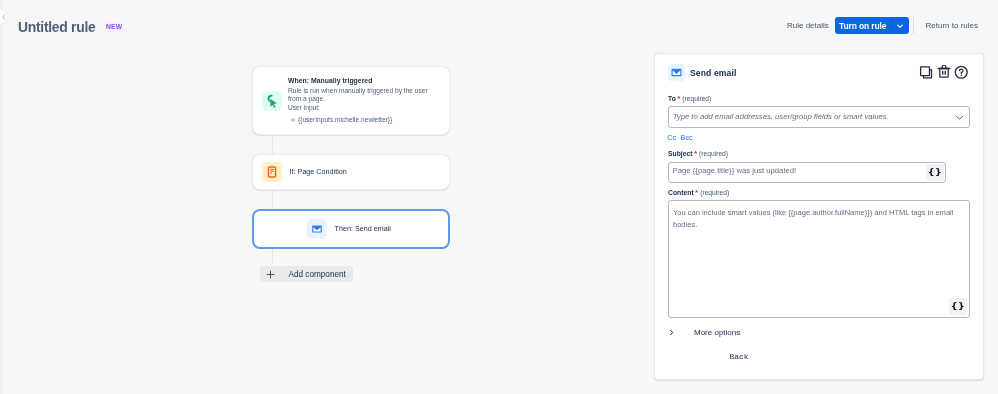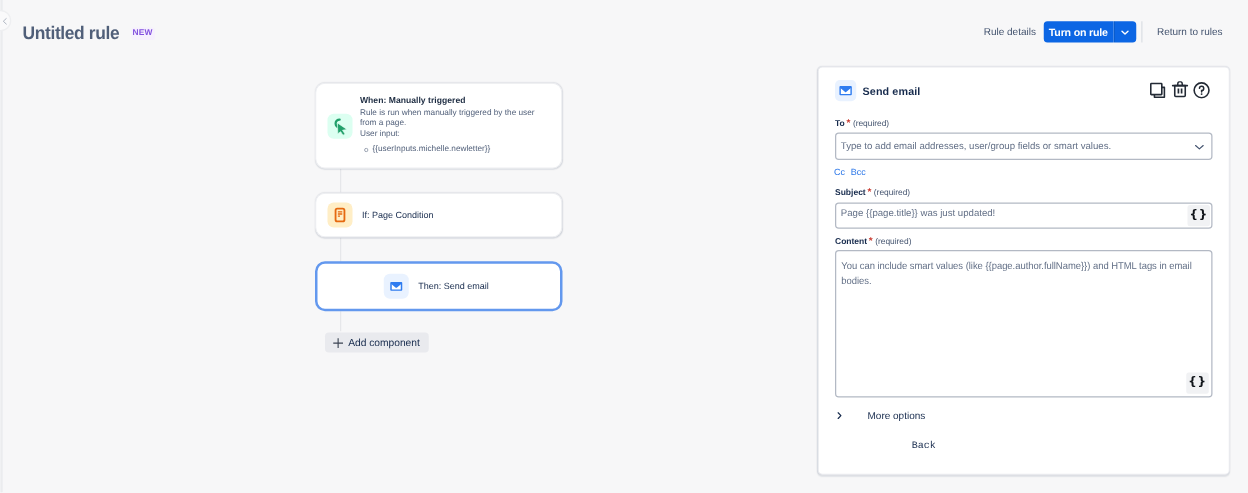--- a/index.html
+++ b/index.html
@@ -63,21 +63,21 @@
   .node.selected { border:2px solid #6398ee; box-shadow:none; }
   .node-icon { width:17px; height:17px; border-radius:4px; flex:0 0 auto;
     display:flex; align-items:center; justify-content:center; }
   .node-title { font-size:6.85px; font-weight:700; color:#1c2b41; line-height:1.65; letter-spacing:0.03px; white-space:nowrap;}
   .node-desc { font-size:6.6px; color:#505f79; line-height:1.32; white-space:nowrap; }
   .node-label { font-size:7.2px; color:#172b4d; line-height:1; white-space:nowrap; }
 
   #add-component {
     position:absolute; left:259.5px; top:266px; background:#e9eaee; border-radius:3px;
     height:16px; display:flex; align-items:center; padding:0 7px 0 6px;
-    font-size:8.2px; color:#172b4d; cursor:pointer; gap:4px;
+    font-size:8.2px; color:#172b4d; cursor:pointer; gap:14px;
   }
 
   
   #panel {
     position:absolute; left:654px; top:53px; width:330px; height:327px;
     background:#fff; border:1px solid #e9eaee; border-radius:4px;
     box-shadow:0 1px 1px rgba(9,30,66,0.09), 0 0 1px rgba(9,30,66,0.13);
   }
   #panel-header { position:absolute; left:13px; top:10px; display:flex; align-items:center; }
   #panel-icon { width:17px; height:17px; border-radius:4px; background:#e9f2ff;
@@ -231,37 +231,37 @@
       <circle cx="8" cy="8" r="6.55" fill="none" stroke="#232a35" stroke-width="1.4"></circle>
       <path d="M6.15 6.25 a1.88 1.88 0 1 1 1.9 2.0 V9.4" fill="none" stroke="#232a35" stroke-width="1.35" stroke-linecap="round"></path>
       <circle cx="8.05" cy="11.35" r="0.82" fill="#232a35"></circle>
     </svg>
   </div>
 
   <div class="field-label" style="left:13px;top:41px;">
     <span>To</span><span class="req">*</span>
     <span class="reqtxt">(required)</span>
   </div>
-  <div class="input-box" style="left:12.7px;top:52px;width:302px;height:22px;">
+  <div class="input-box" style="left:12.7px;top:52px;width:302px;height:22px;font-style:italic;">
     <span class="input-placeholder" style="margin-top:-0.5px;">Type to add email addresses, user/group fields or smart values.</span>
     <svg width="9" height="9" viewBox="0 0 10 10" style="margin-right:5px;">
       <path d="M1.6 3.8 L5 6.8 L8.4 3.8" fill="none" stroke="#42526e" stroke-width="1.05" stroke-linecap="round" stroke-linejoin="round"></path>
     </svg>
   </div>
 
   <div id="cc-bcc">
     <span class="link-btn">Cc</span>
     <span class="link-btn">Bcc</span>
   </div>
 
   <div class="field-label" style="left:13px;top:96px;">
     <span>Subject</span><span class="req">*</span>
     <span class="reqtxt">(required)</span>
   </div>
-  <div class="input-box" style="left:12.7px;top:107.5px;width:302px;height:21px;">
+  <div class="input-box" style="left:12.7px;top:107.5px;width:278px;height:21px;">
     <span class="input-placeholder">Page {{page.title}} was just updated!</span>
     <span class="smart-btn" style="margin-right:1px;">{}</span>
   </div>
 
   <div class="field-label" style="left:13px;top:135px;">
     <span>Content</span><span class="req">*</span>
     <span class="reqtxt">(required)</span>
   </div>
 
 <div id="content-box">

